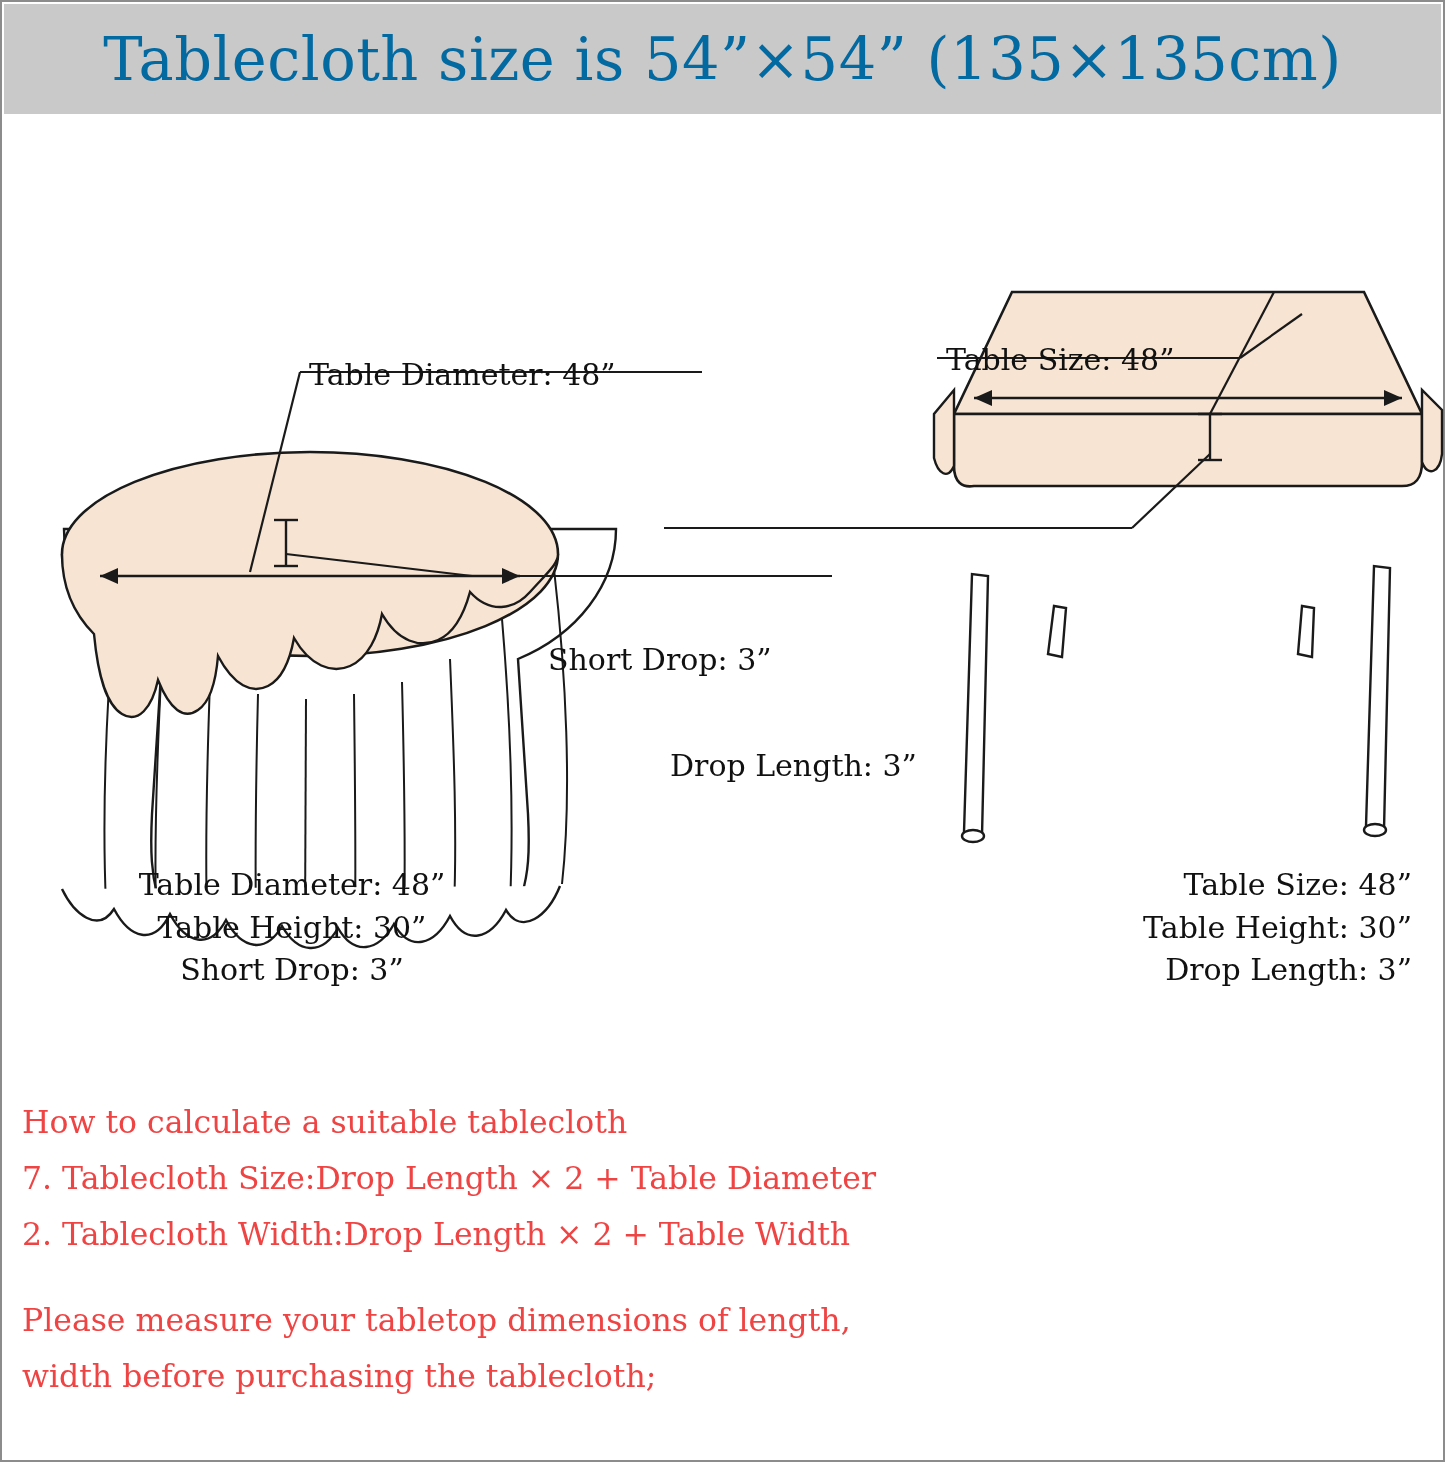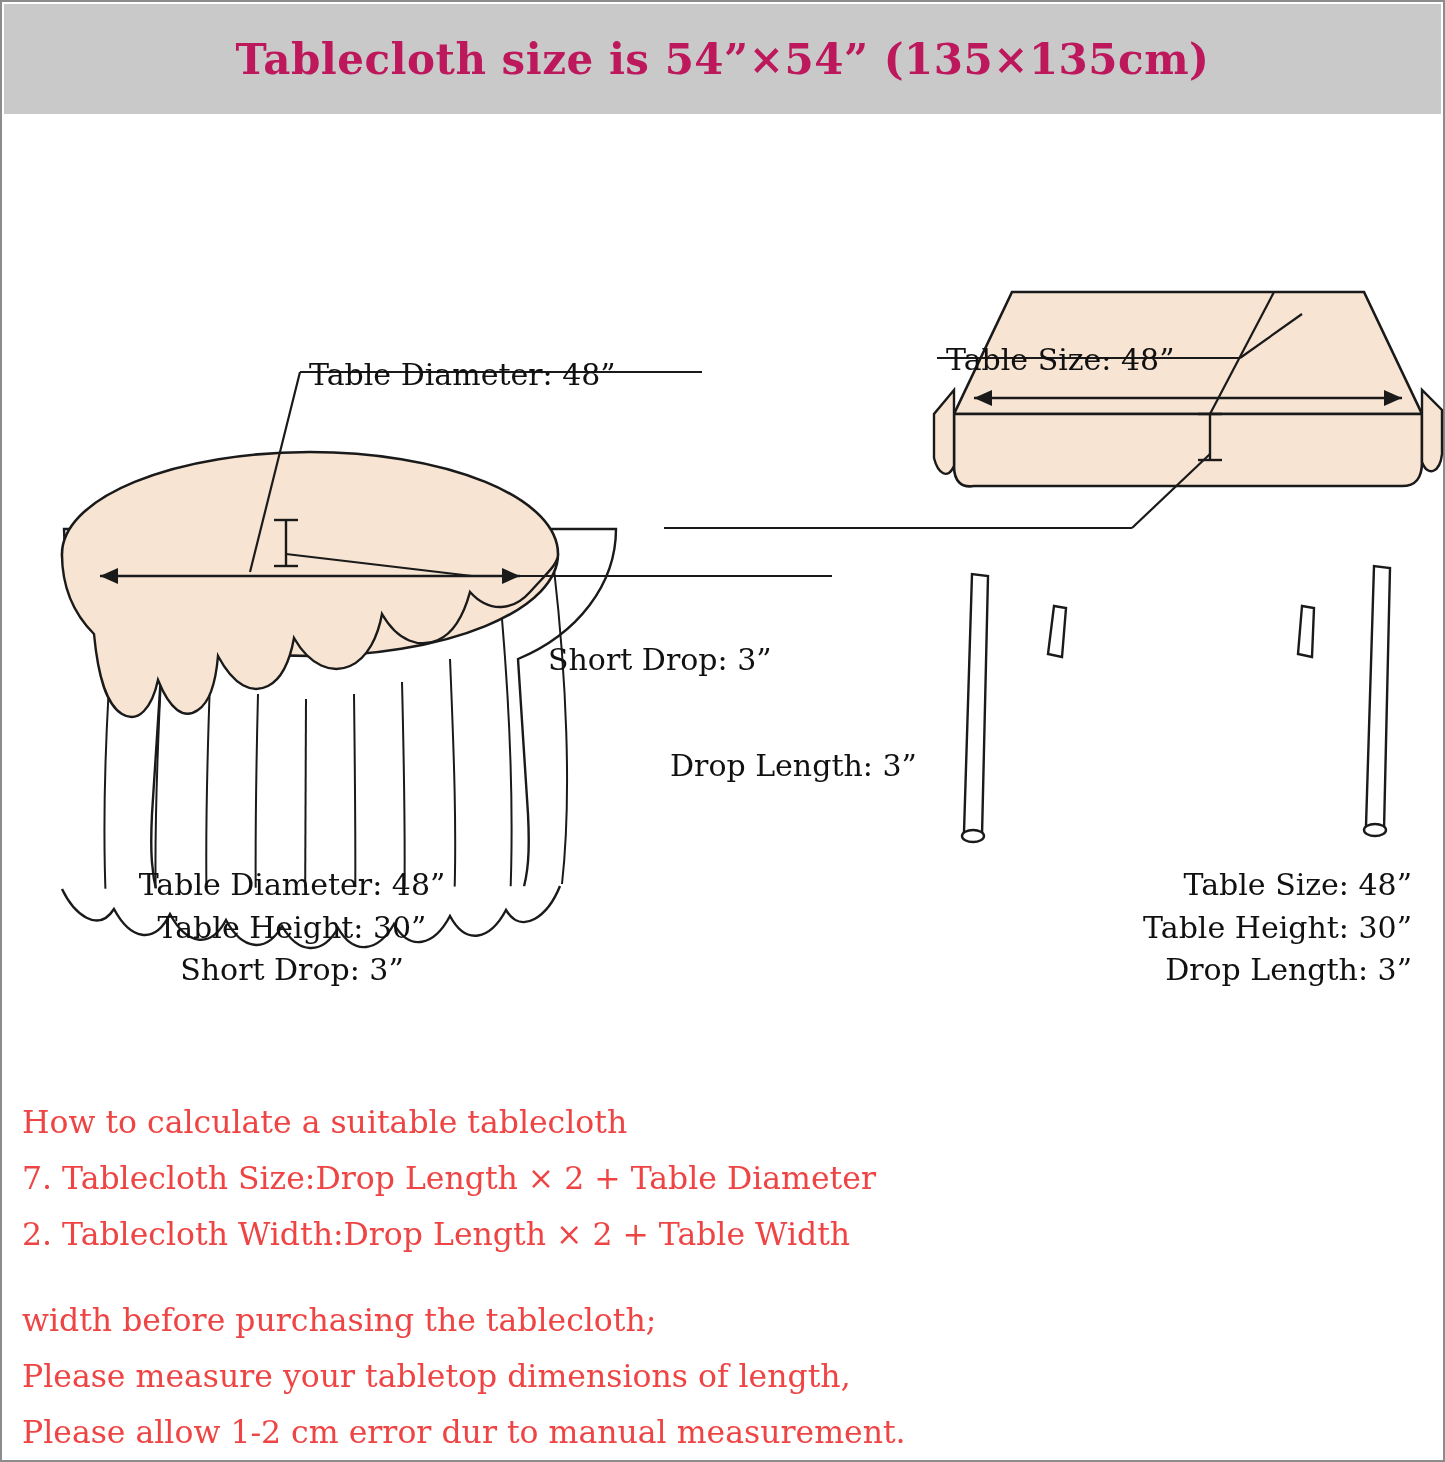--- a/index.html
+++ b/index.html
@@ -28,24 +28,24 @@
     top: 2px;
     width: calc(100% - 4px);
     height: 110px;
     background: #c9c9c9;
     display: flex;
     align-items: center;
     justify-content: center;
     box-sizing: border-box;
   }
   .header-title {
-    font-size: 42px;
-    font-weight: bold;
+    font-size: 59px;
+    font-weight: normal;
     letter-spacing: 0.5px;
-    color: #be185d;
+    color: #0369a1;
     text-align: center;
     white-space: nowrap;
   }
   
   .diagrams {
     position: absolute;
     left: 0;
     top: 112px;
     width: 100%;
     height: 900px;
@@ -202,18 +202,17 @@
     <span class="cap-line">Table Size: 48”</span>
     <span class="cap-line">Table Height: 30”</span>
     <span class="cap-line">Drop Length: 3”</span>
   </div>
 
   <div class="bodytext">
     <span class="ln">How to calculate a suitable tablecloth</span>
     <span class="ln">7. Tablecloth Size:Drop Length × 2 + Table Diameter</span>
     <span class="ln">2. Tablecloth Width:Drop Length × 2 + Table Width</span>
     <span class="spacer"></span>
+    <span class="ln">Please measure your tabletop dimensions of length,</span>
     <span class="ln">width before purchasing the tablecloth;</span>
-    <span class="ln">Please measure your tabletop dimensions of length,</span>
-    <span class="ln">Please allow 1-2 cm error dur to manual measurement.</span>
   </div>
 
 </div>
 
 </body></html>

